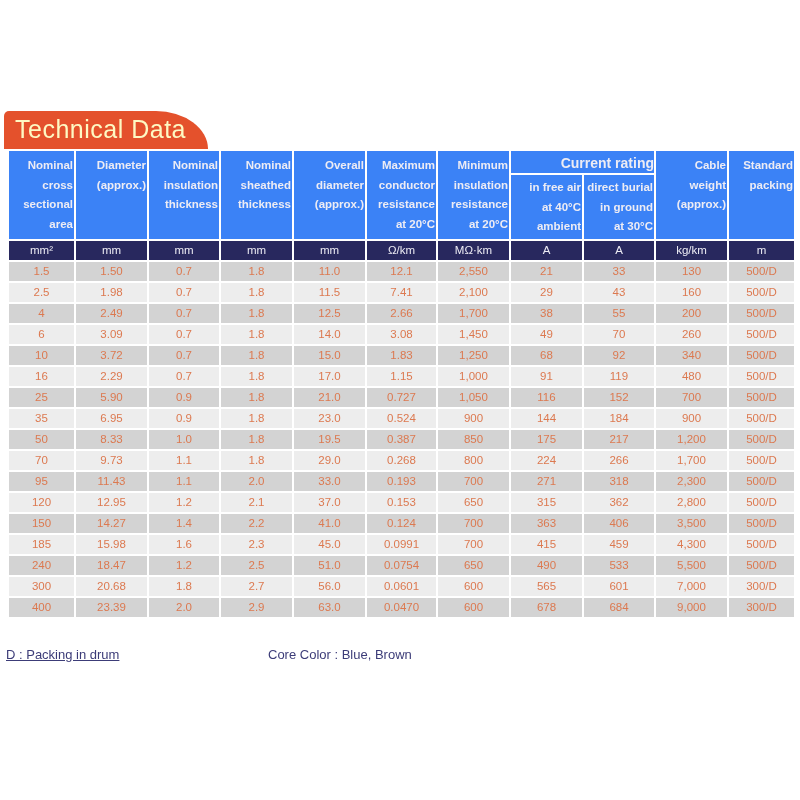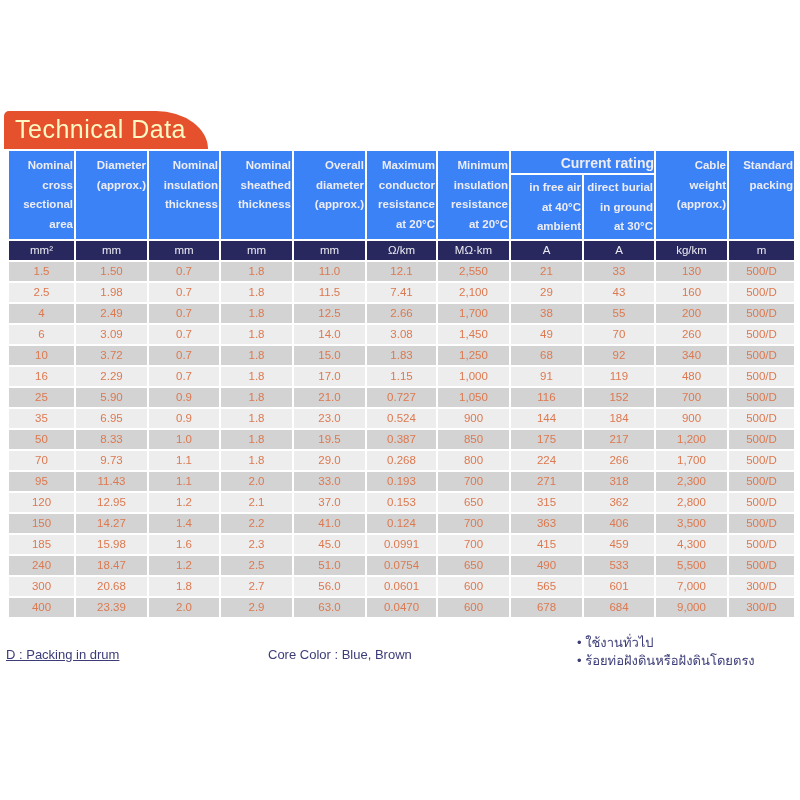--- a/index.html
+++ b/index.html
@@ -355,17 +355,13 @@
         <td>684</td>
         <td>9,000</td>
         <td>300/D</td>
       </tr>
     </tbody>
 </table>
 
 <div class="footnote note-left">D : Packing in drum</div>
 <div class="footnote note-center">Core Color : Blue, Brown</div>
 <div class="footnote thai-block">
-  <ul>
-      <li>ใช้งานทั่วไป</li>
-      <li>ร้อยท่อฝังดินหรือฝังดินโดยตรง</li>
-    </ul>
 </div>
 
 </body></html>

